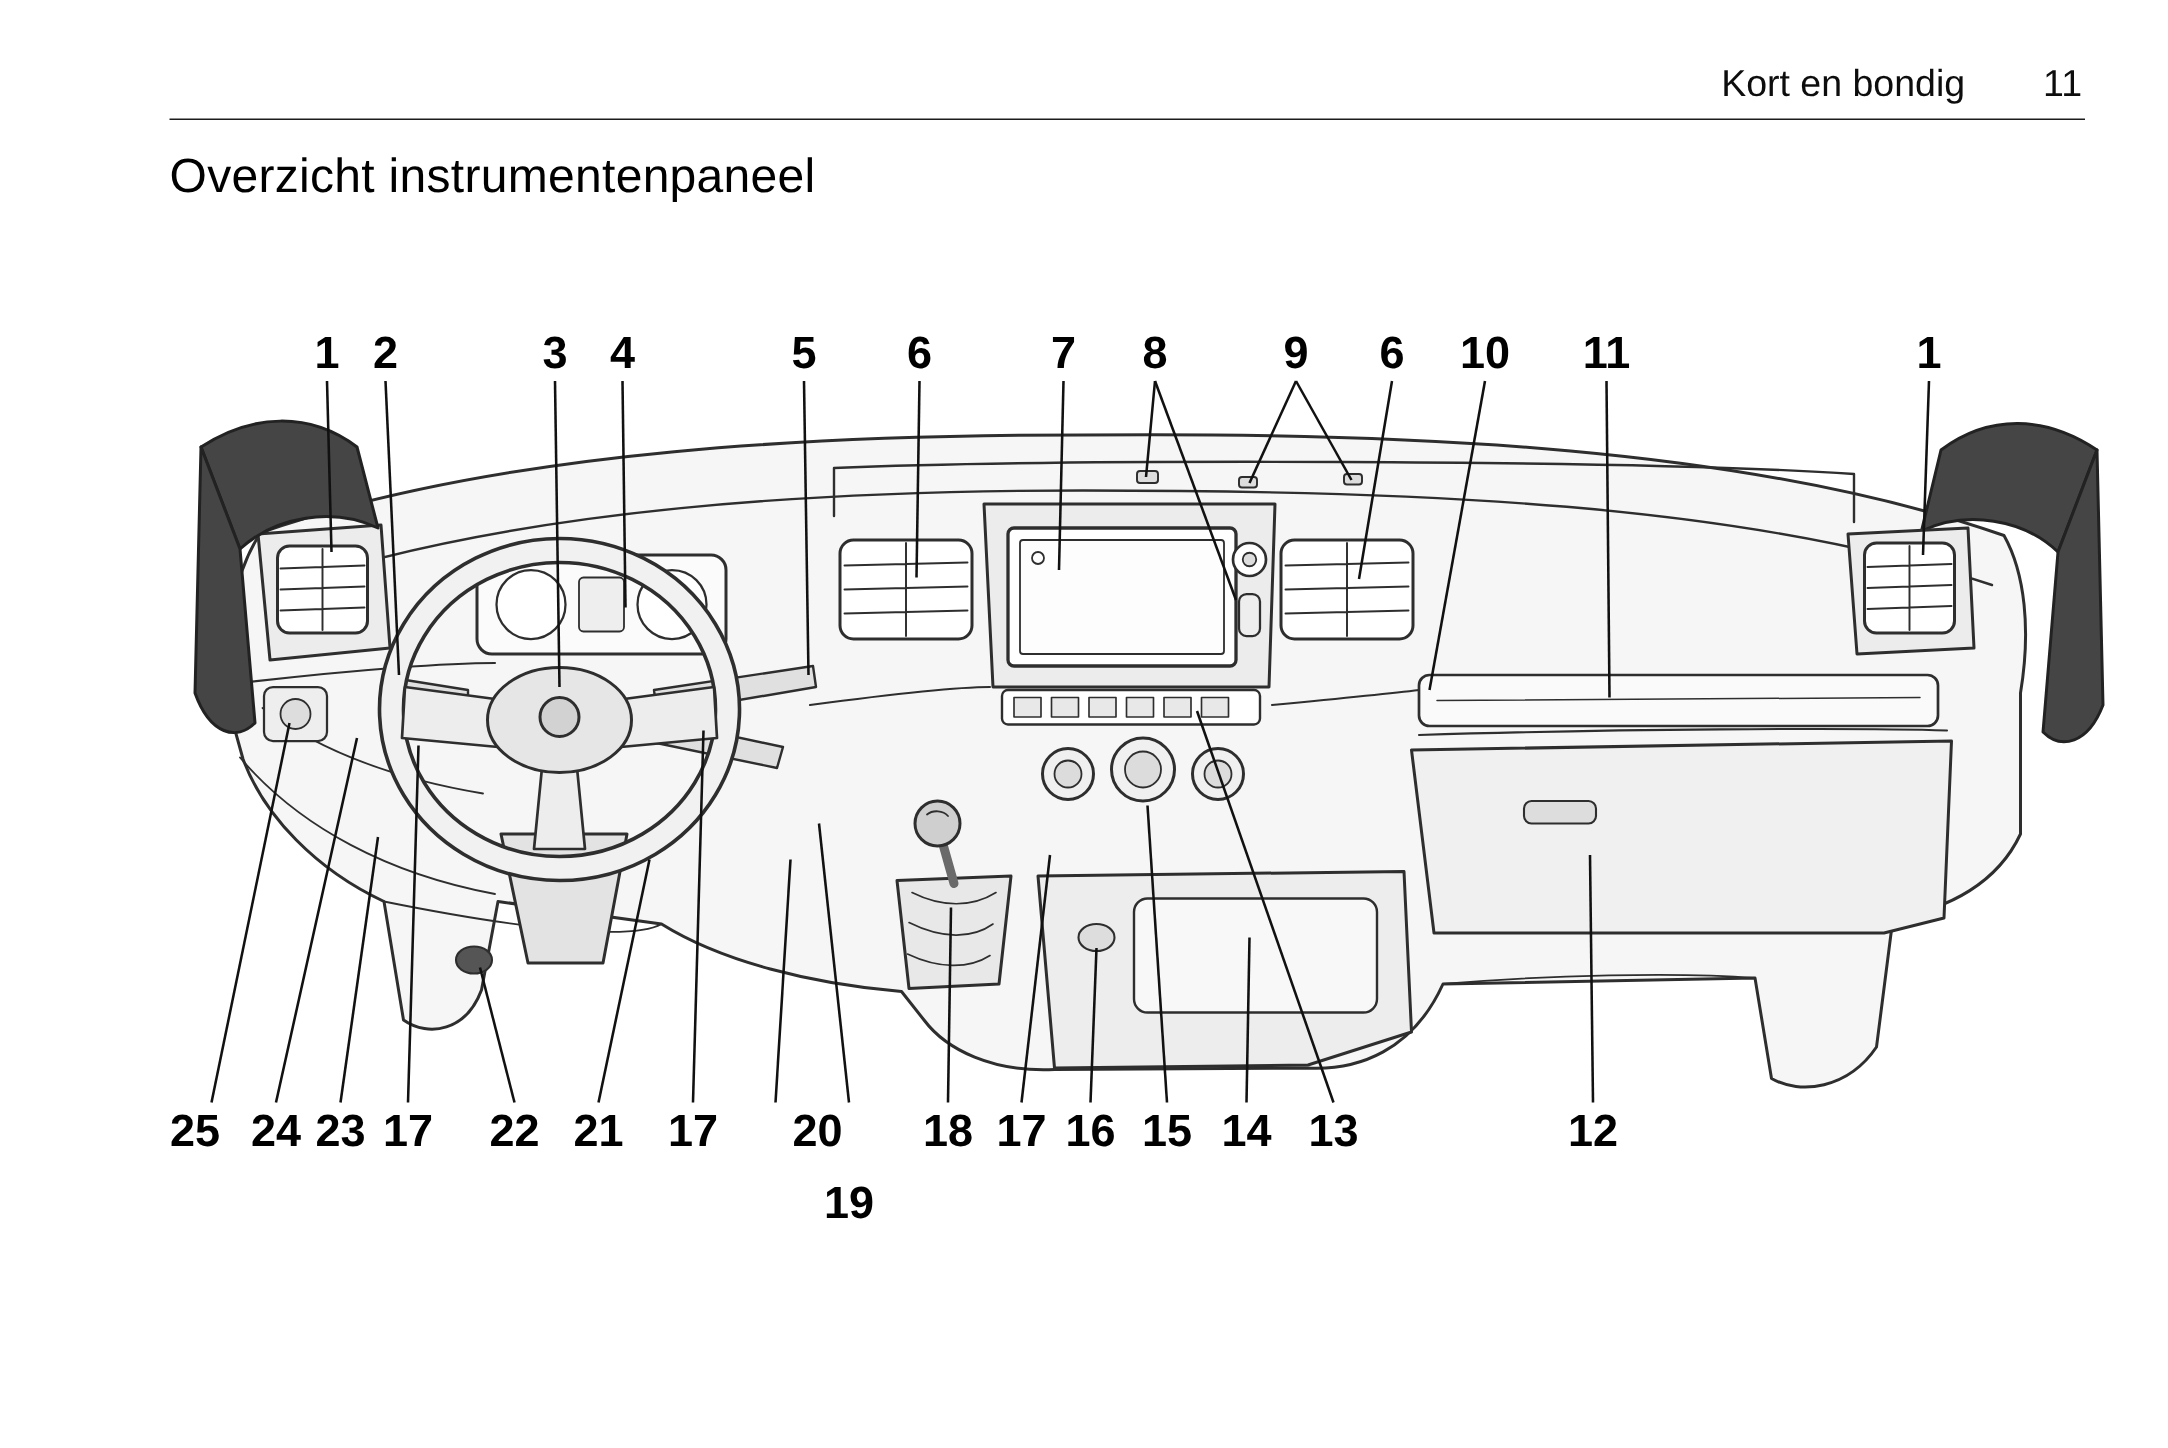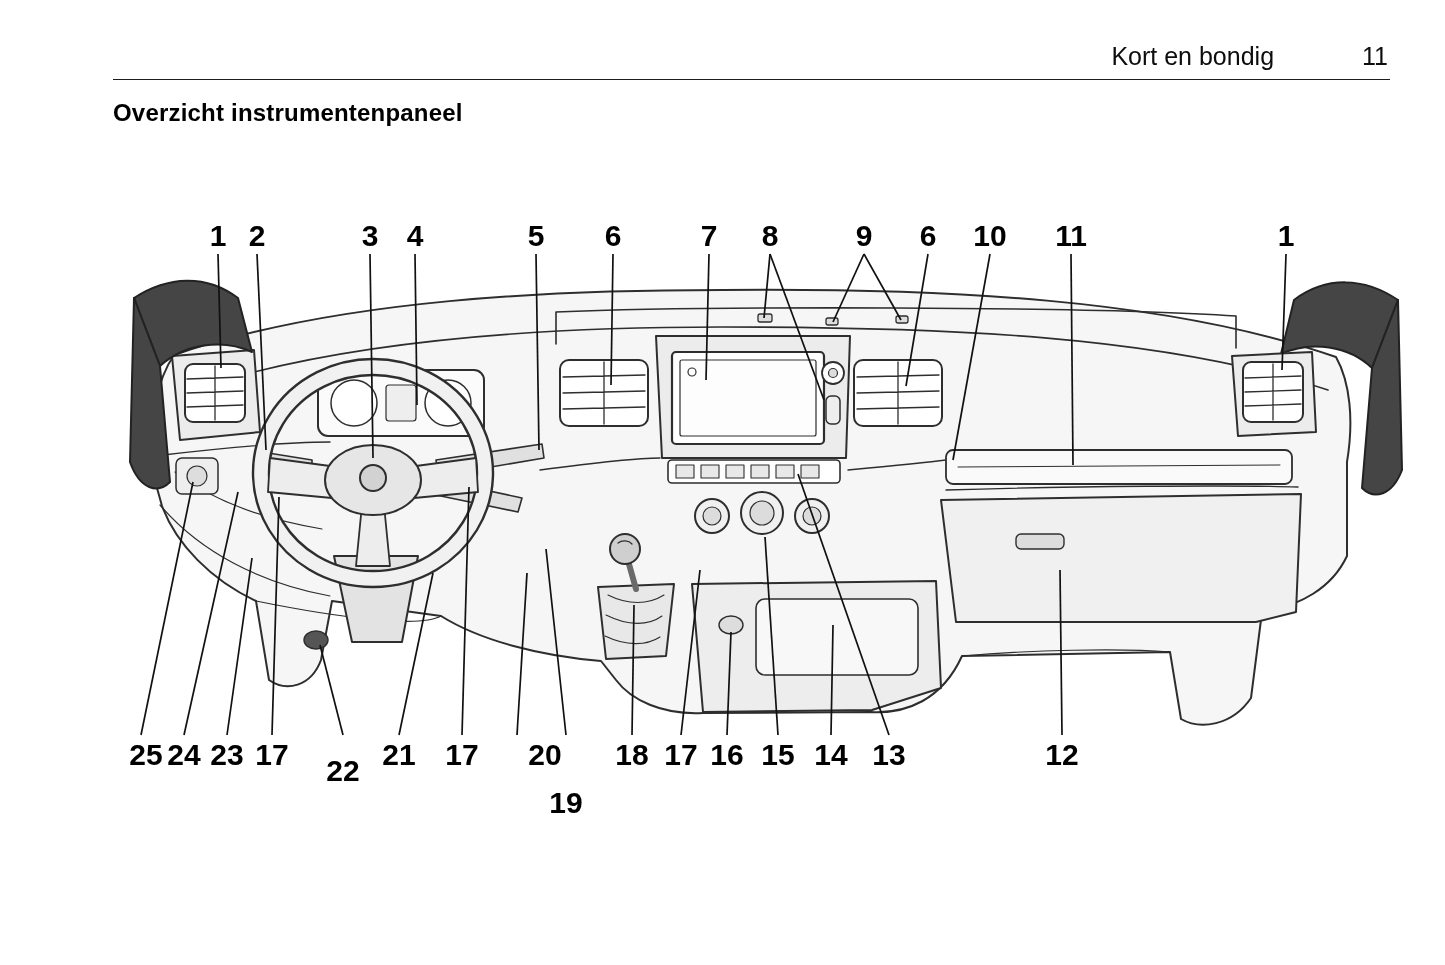--- a/index.html
+++ b/index.html
@@ -2,30 +2,30 @@
 <html><head>
 <meta charset="utf-8">
 <style>
   html,body{margin:0;padding:0;background:#fff;}
   body{
     width:1445px;height:965px;position:relative;overflow:hidden;
     font-family:"Liberation Sans", sans-serif;color:#000;
   }
   .page-header{
     position:absolute;top:42px;right:57px;
-    display:flex;align-items:baseline;gap:88px;
+    display:flex;align-items:baseline;gap:52px;
     font-size:25px;color:#0d0d0d;
   }
   .header-rule{
     position:absolute;top:79px;left:113px;right:55px;height:0;
     border-top:1.6px solid #1c1c1c;
   }
   .page-heading{
     position:absolute;top:99px;left:113px;margin:0;
-    font-size:24px;font-weight:700;color:#000;letter-spacing:.2px;
+    font-size:32px;font-weight:400;color:#000;letter-spacing:.2px;
   }
   .figure{position:absolute;inset:0;}
   .figure svg{position:absolute;left:0;top:0;}
   .callout{
     position:absolute;transform:translateX(-50%);
     font-weight:700;font-size:30px;line-height:1;color:#000;
     white-space:nowrap;
   }
 </style>
 </head>
@@ -225,25 +225,25 @@
   <div class="callout" style="left:536px;top:221px;">5</div>
   <div class="callout" style="left:613px;top:221px;">6</div>
   <div class="callout" style="left:709px;top:221px;">7</div>
   <div class="callout" style="left:770px;top:221px;">8</div>
   <div class="callout" style="left:864px;top:221px;">9</div>
   <div class="callout" style="left:928px;top:221px;">6</div>
   <div class="callout" style="left:990px;top:221px;">10</div>
   <div class="callout" style="left:1071px;top:221px;">11</div>
   <div class="callout" style="left:1286px;top:221px;">1</div>
 
-  <div class="callout" style="left:146px;top:740px;">25</div>
+  <div class="callout" style="left:130px;top:740px;">25</div>
   <div class="callout" style="left:184px;top:740px;">24</div>
   <div class="callout" style="left:227px;top:740px;">23</div>
   <div class="callout" style="left:272px;top:740px;">17</div>
-  <div class="callout" style="left:343px;top:740px;margin-top:16px;">22</div>
+  <div class="callout" style="left:343px;top:740px;">22</div>
   <div class="callout" style="left:399px;top:740px;">21</div>
   <div class="callout" style="left:462px;top:740px;">17</div>
   <div class="callout" style="left:517px;top:740px;margin-left:28px;">20</div>
   <div class="callout" style="left:566px;top:740px;margin-top:48px;">19</div>
   <div class="callout" style="left:632px;top:740px;text-align:center;">18</div>
   <div class="callout" style="left:681px;top:740px;">17</div>
   <div class="callout" style="left:727px;top:740px;">16</div>
   <div class="callout" style="left:778px;top:740px;">15</div>
   <div class="callout" style="left:831px;top:740px;">14</div>
   <div class="callout" style="left:889px;top:740px;">13</div>

